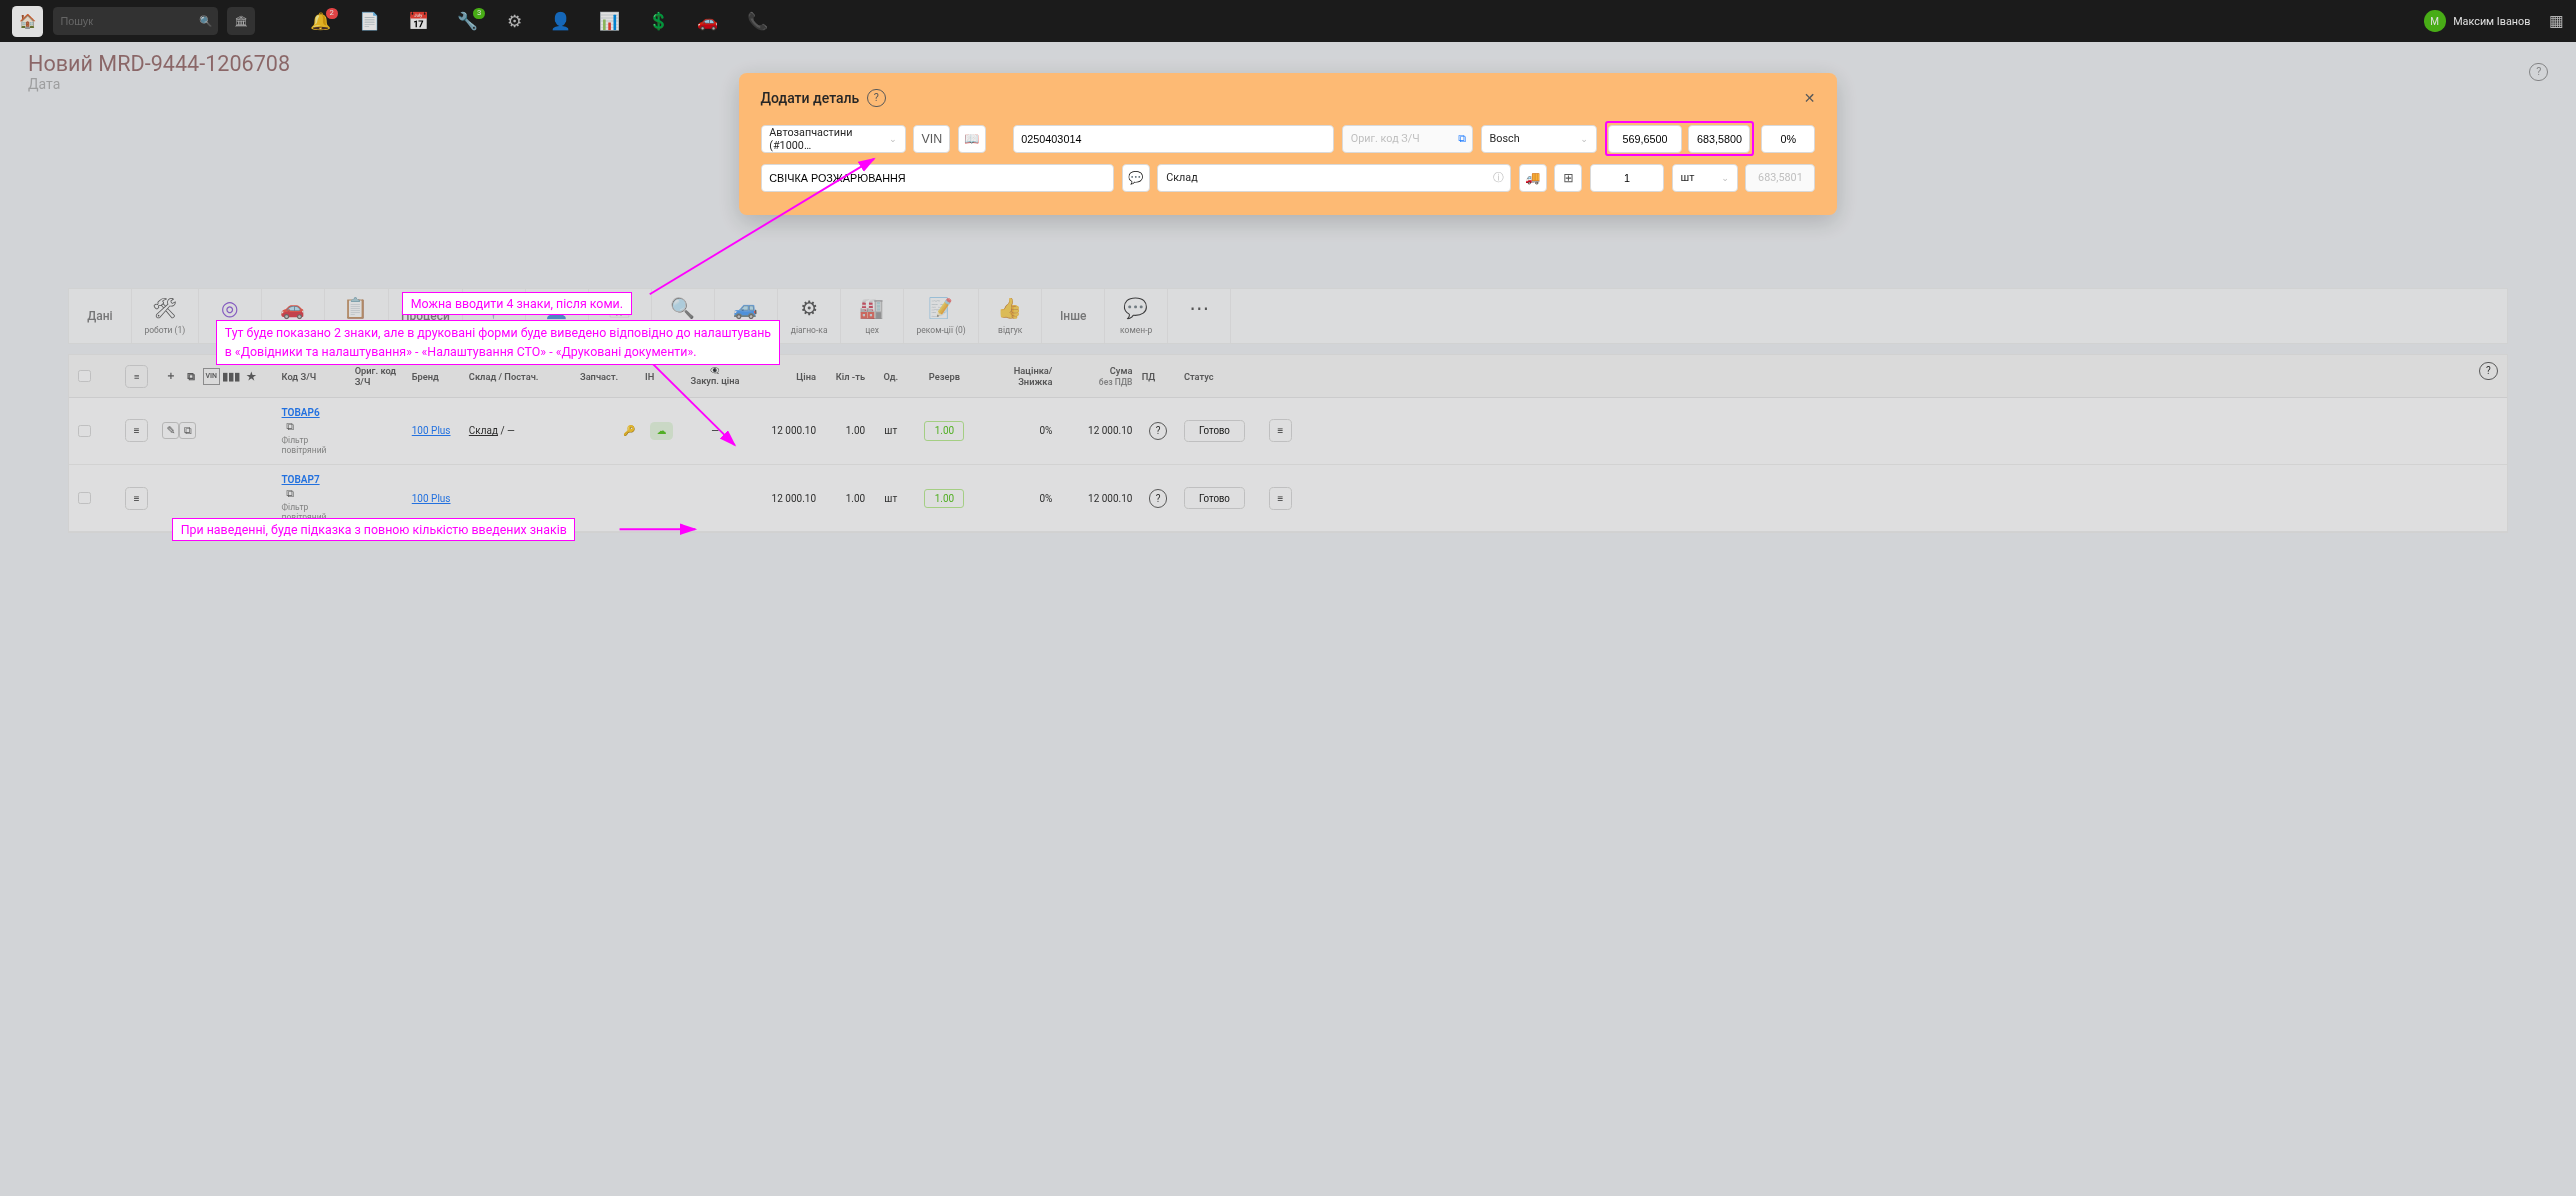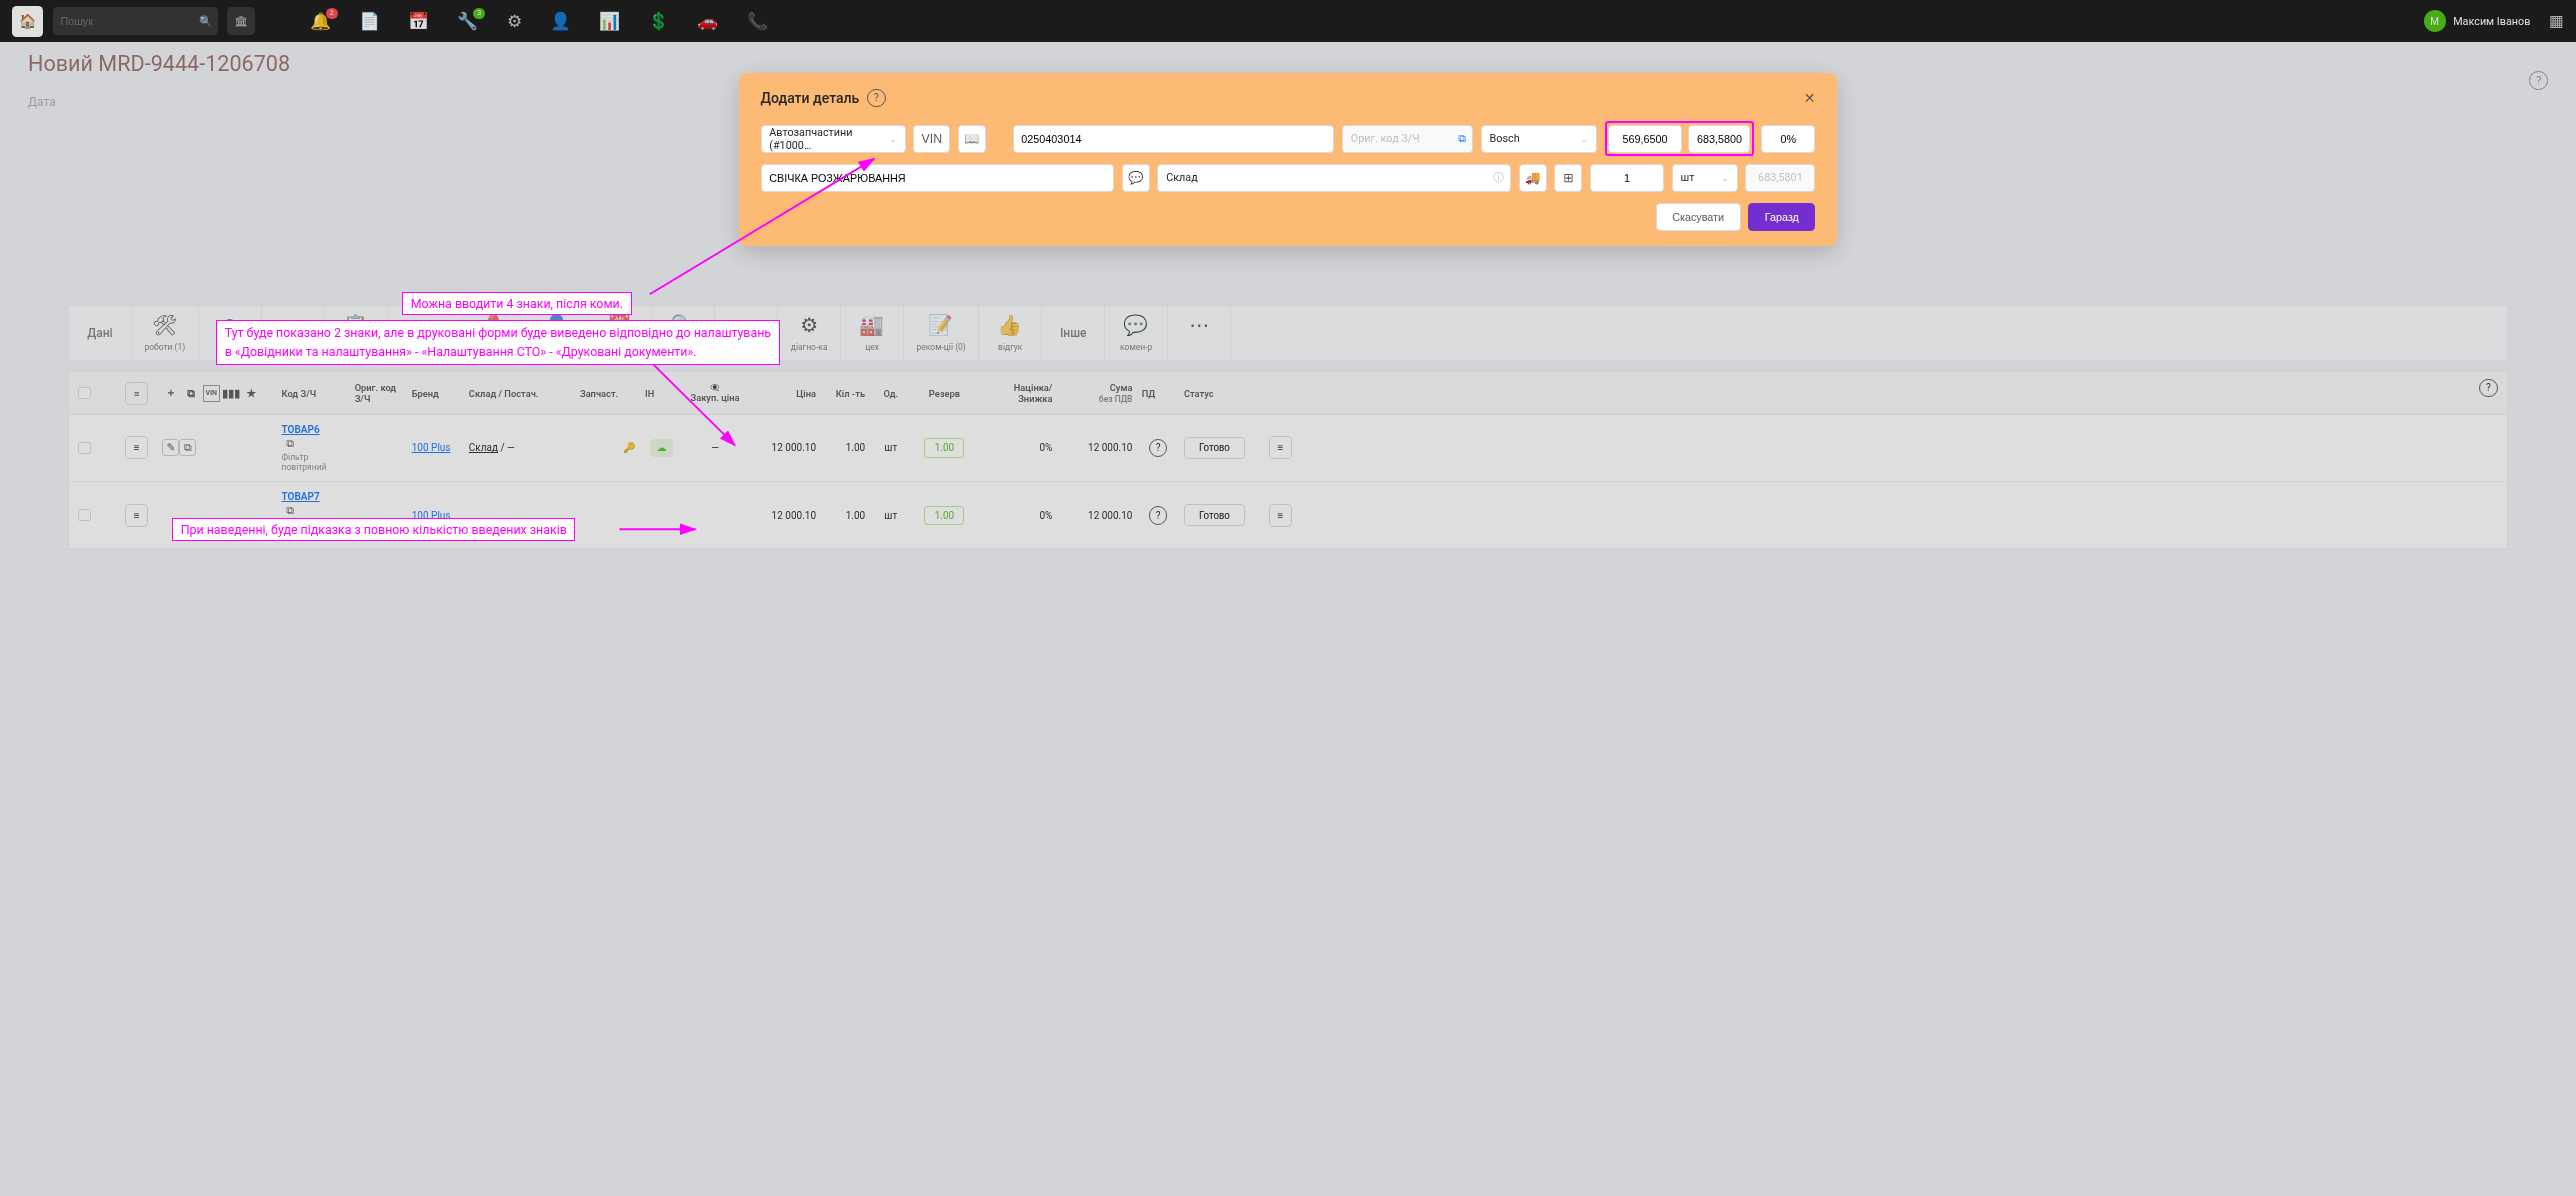--- a/index.html
+++ b/index.html
@@ -15,21 +15,21 @@
   .nav-icon { position: relative; color: #ccc; font-size: 17px; cursor: pointer; }
   .badge { position: absolute; top: -3.1px; right: -6.2px; background: #ff4d4f; color: #fff; border-radius: 7.7px; font-size: 7.7px; padding: 0 3.9px; line-height: 10.8px; min-width: 10.8px; text-align: center; }
   .badge.green { background: #52c41a; }
   .user-area { display: flex; align-items: center; gap: 7.7px; color: #fff; }
   .user-avatar { width: 21.6px; height: 21.6px; background: #52c41a; border-radius: 50%; display: flex; align-items: center; justify-content: center; color: #fff; font-size: 10px; }
   .grid-icon { color: #ccc; font-size: 15.5px; margin-left: 9.3px; }
   
   
   .page-header { padding: 9.3px 28px; display: flex; align-items: center; justify-content: space-between; filter: grayscale(0.3); opacity: 0.6; }
   .page-title { font-size: 21.6px; font-weight: 400; color: #7f1d1d; }
-  .page-subtitle { font-size: 12px; color: #8c8c8c; margin-top: 19px; }
+  .page-subtitle { font-size: 14px; color: #8c8c8c; }
   .help-circle { width: 18.6px; height: 18.6px; border: 1.2px solid #595959; border-radius: 50%; display: inline-flex; align-items: center; justify-content: center; font-size: 10.8px; color: #595959; }
   
   
   .overlay { position: fixed; inset: 0; background: rgba(0,0,0,0.12); z-index: 50; }
   
   
   .modal { position: fixed; top: 73px; left: 50%; transform: translateX(-50%); width: 1098px; max-width: calc(100% - 62px); background: #fdba74; border-radius: 7.7px; box-shadow: 0 6.2px 25px rgba(0,0,0,0.18); z-index: 100; padding: 15.5px 21.6px; }
   .modal-header { display: flex; align-items: center; gap: 7.7px; margin-bottom: 14px; }
   .modal-title { font-size: 14px; font-weight: 500; }
   .modal-close { margin-left: auto; font-size: 14px; color: #595959; cursor: pointer; background: none; border: none; }
@@ -170,28 +170,20 @@
     <button class="icon-btn">⊞</button>
     <input class="input" style="width: 74px; text-align: center;" value="1">
     <div class="select" style="width:66px">
         <span>шт</span>
       </div>
     <div class="input disabled" style="width:70px; text-align:center; justify-content:center;">
         <span>683,5801</span>
       </div>
   </div>
 
-  <div class="modal-footer">
-    <button class="btn btn-default">
-        <span>Скасувати</span>
-      </button>
-    <button class="btn btn-primary">
-        <span>Гаразд</span>
-      </button>
-  </div>
 </div>
 
 <div class="anno" style="top:292px; left:402px;"><span>Можна вводити 4 знаки, після коми.</span></div>
 <div class="anno" style="top:320px; left:216px; line-height:1.5;">
   <div>Тут буде показано 2 знаки, але в друковані форми буде виведено відповідно до налаштувань</div>
   <div>в «Довідники та налаштування» - «Налаштування СТО» - «Друковані документи».</div>
 </div>
 <div class="anno" style="top:518px; left:172px;"><span>При наведенні, буде підказка з повною кількістю введених знаків</span></div>
 
 <svg class="arrow-svg" style="top:124px; left:642px;" width="263" height="178" viewBox="0 0 340 230">

